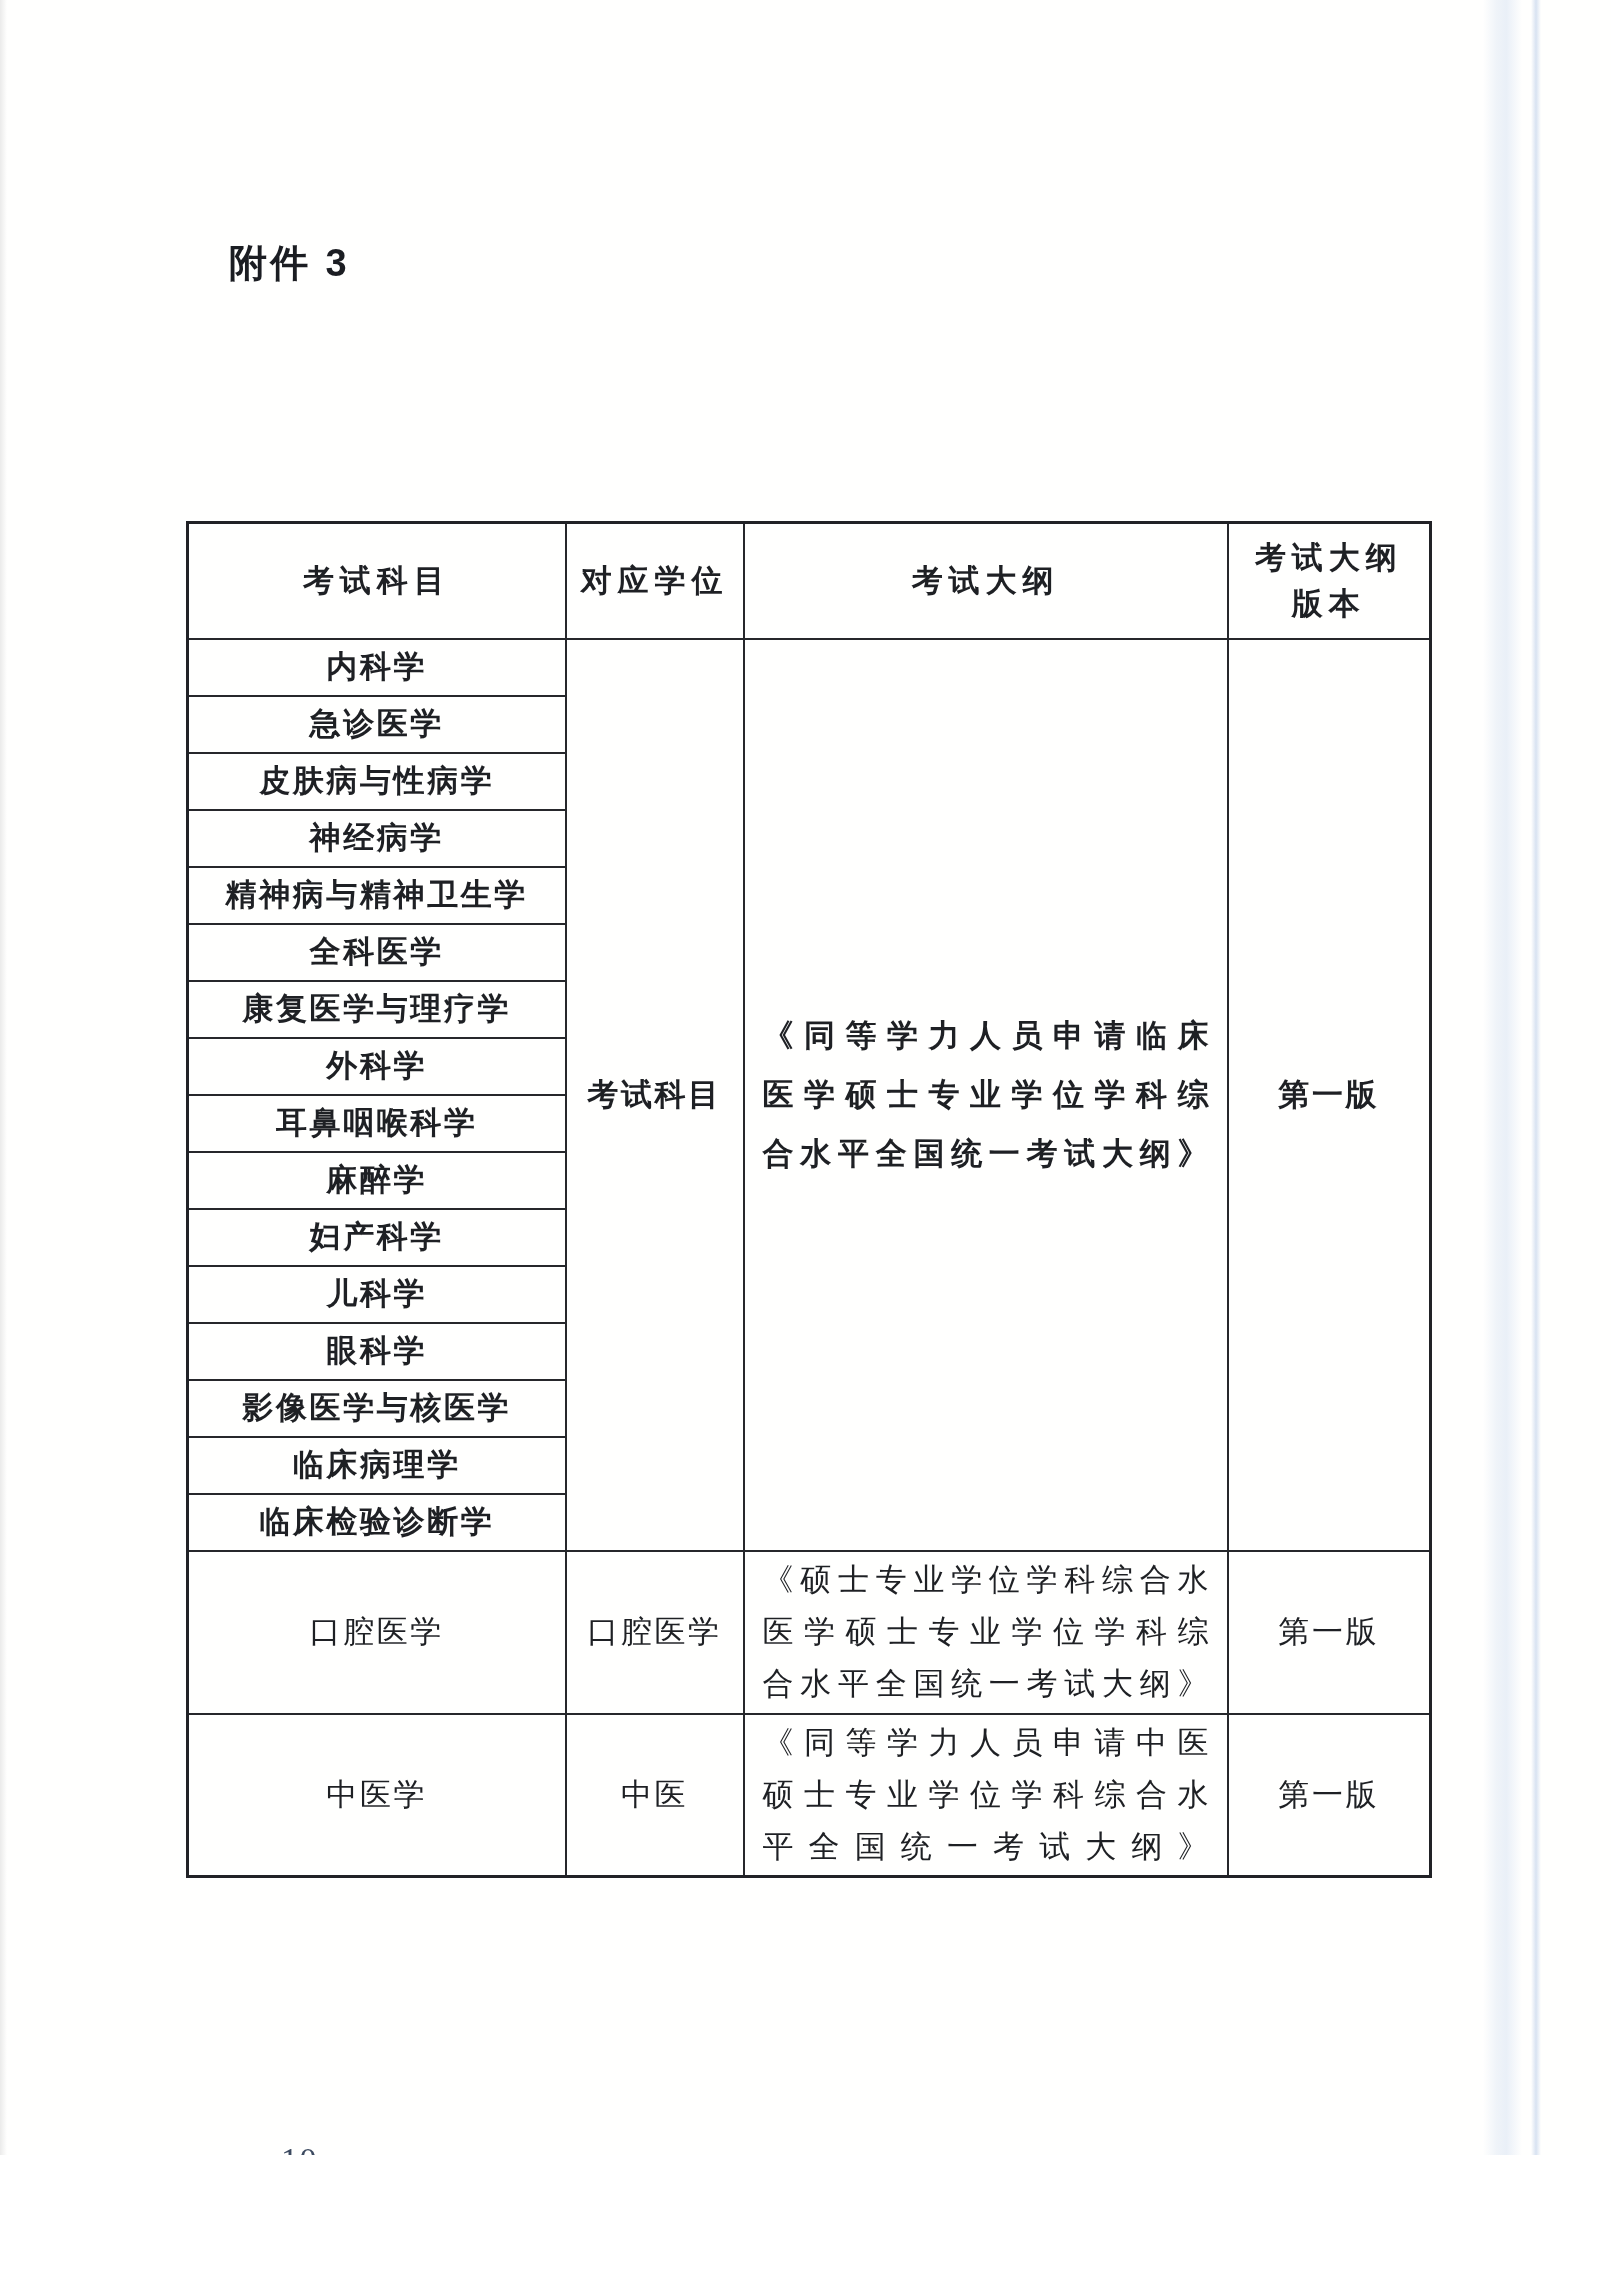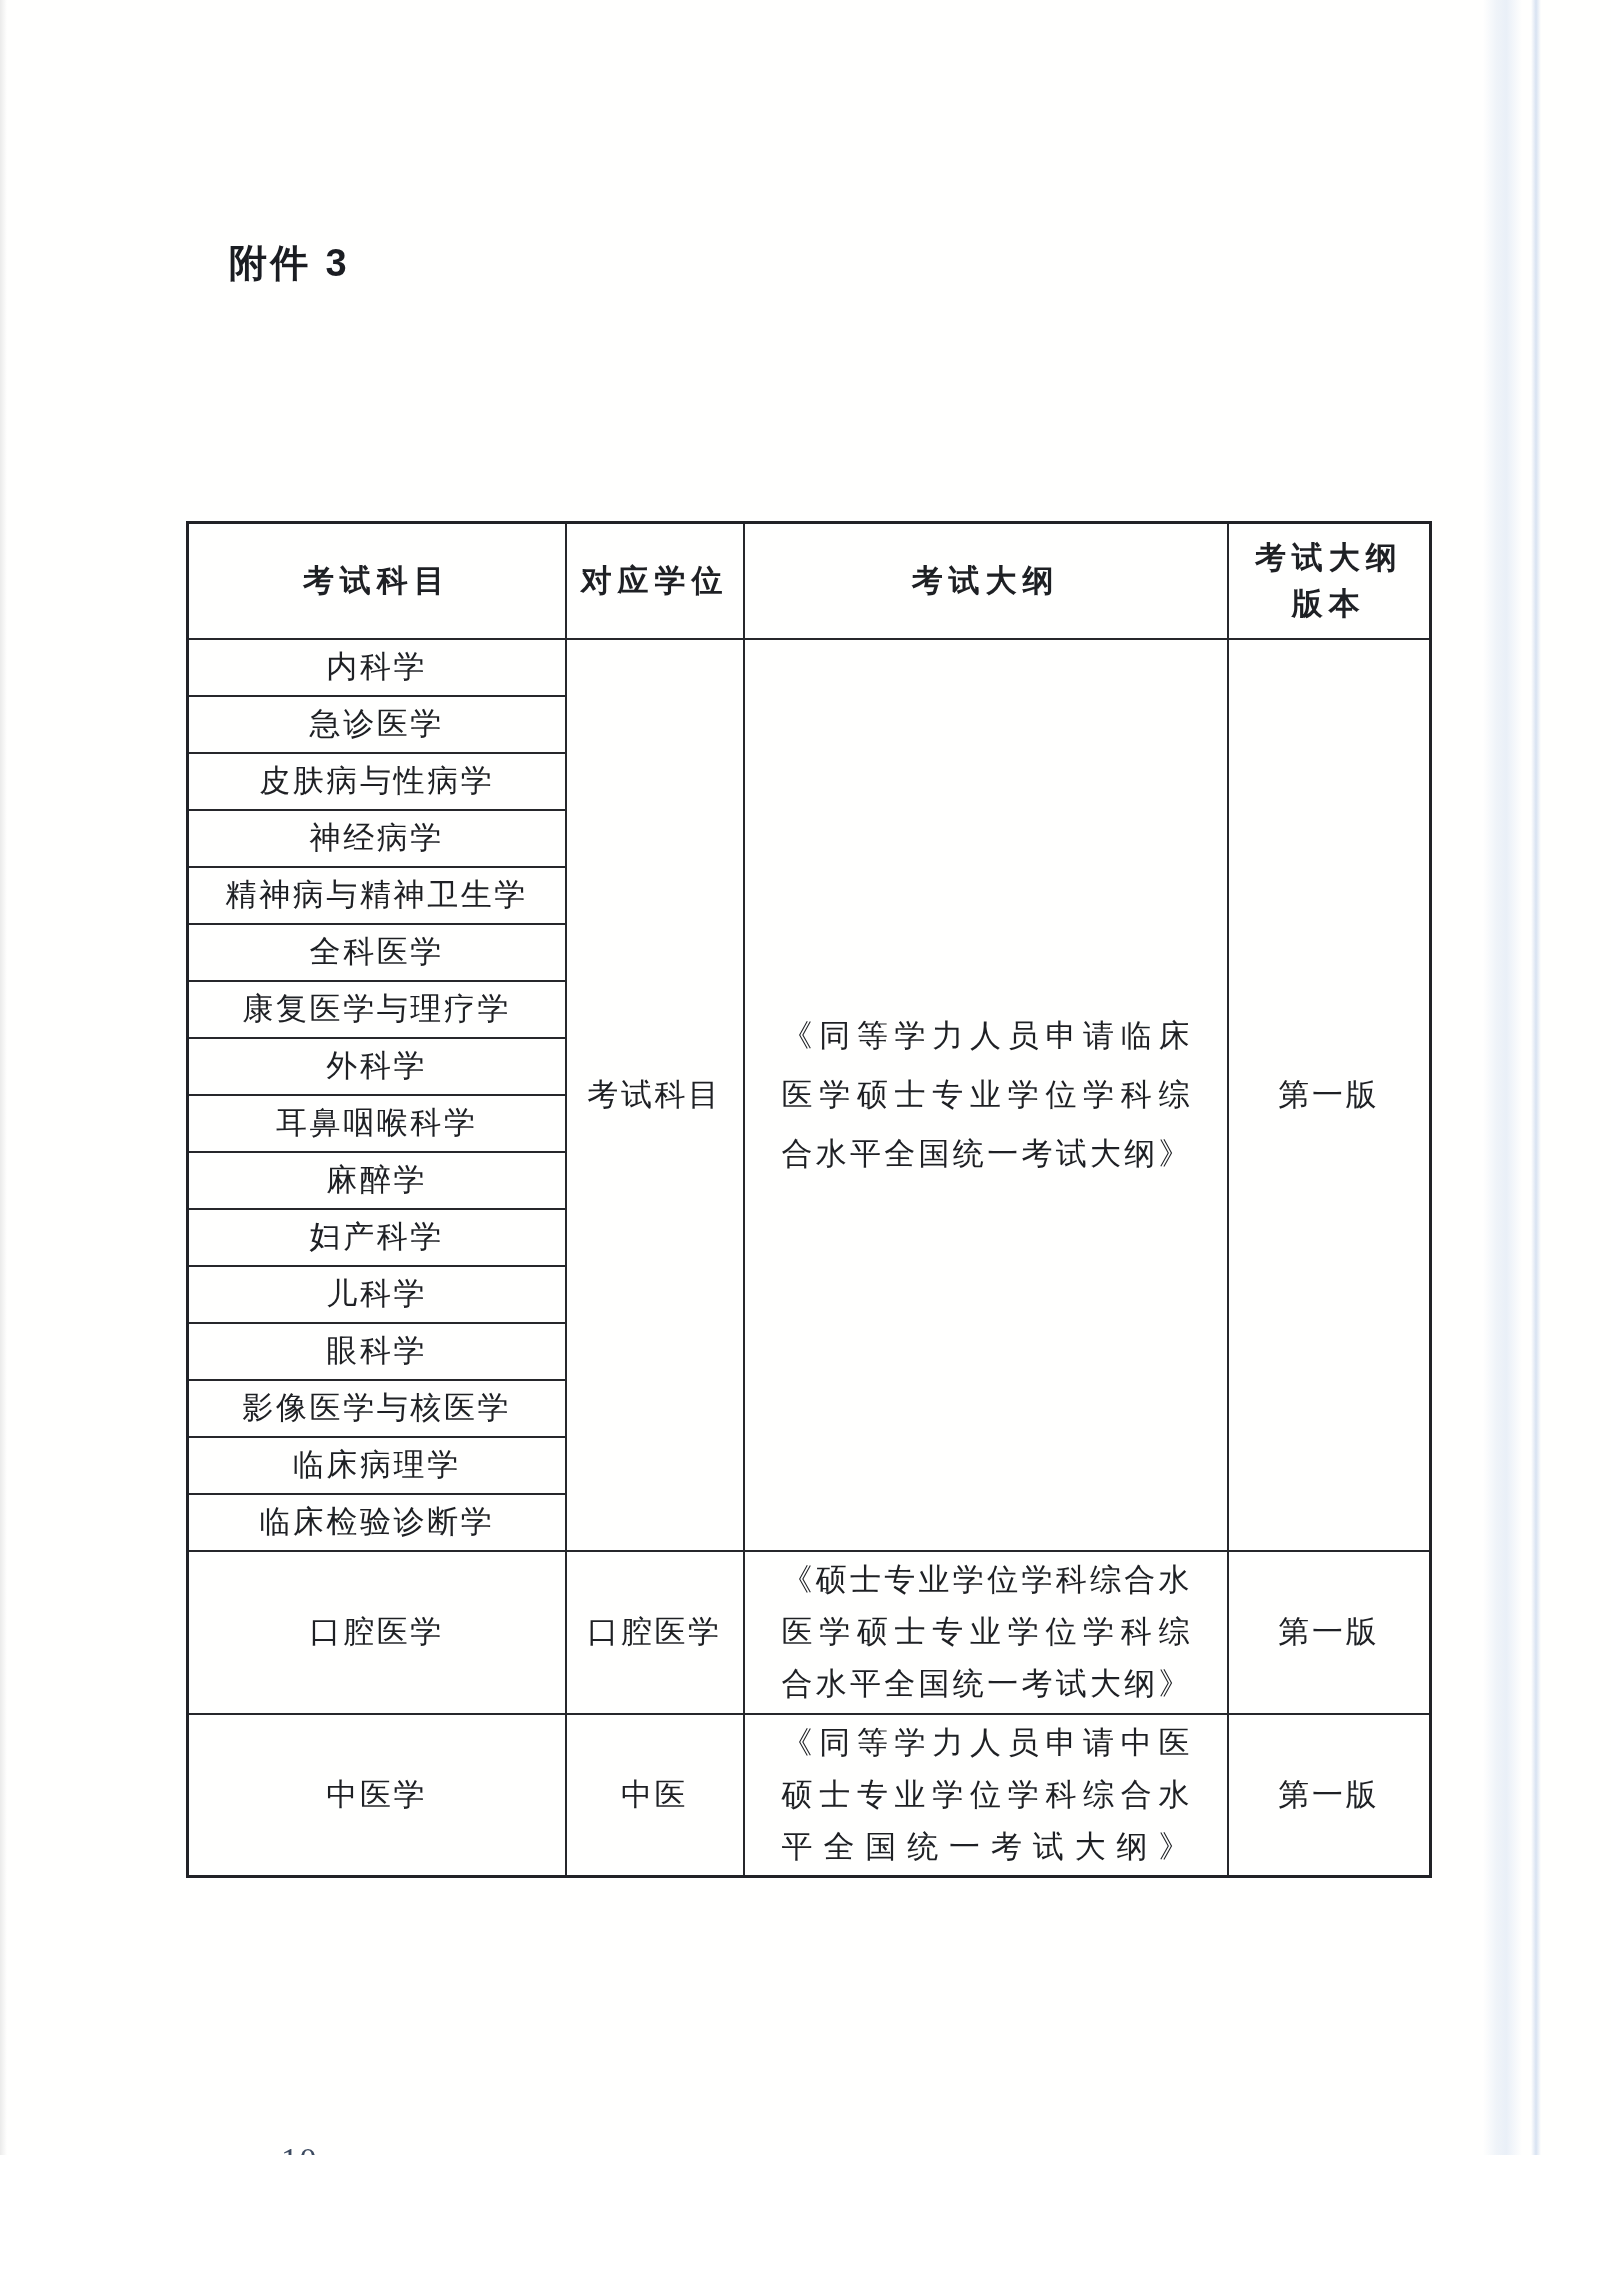--- a/index.html
+++ b/index.html
@@ -71,30 +71,30 @@
     color: #1e2024;
   }
   .doc thead th {
     height: 116px;
     border-bottom-width: 2.6px;
     font-family: "Liberation Sans", "DejaVu Sans", sans-serif;
     font-weight: 700;
     font-size: 31px;
     letter-spacing: 5.9px;
   }
-  .doc tr.sr { height: 57px; }
+  .doc tr.sr { height: 57px; font-weight: bold; }
   .doc tr.group-start td { border-top-width: 2.6px; }
   .doc tr.big { height: 163px; }
 
   .doc td.subject, .doc td.degree, .doc td.version {
     font-size: 31px;
     letter-spacing: 2.6px;
   }
   .doc td.outline {
-    padding: 0 37px;
+    padding: 0 18px;
     text-align: justify;
   }
   .oline {
     display: block;
     font-size: 31px;
     line-height: 59px;
     text-align: justify;
     text-align-last: justify;
     text-justify: inter-ideograph;
   }

